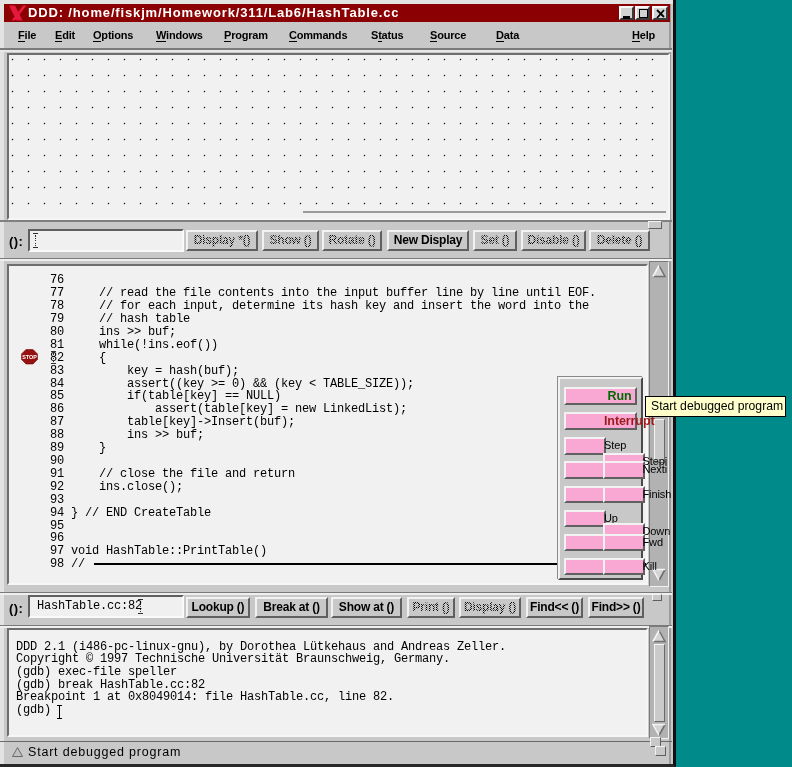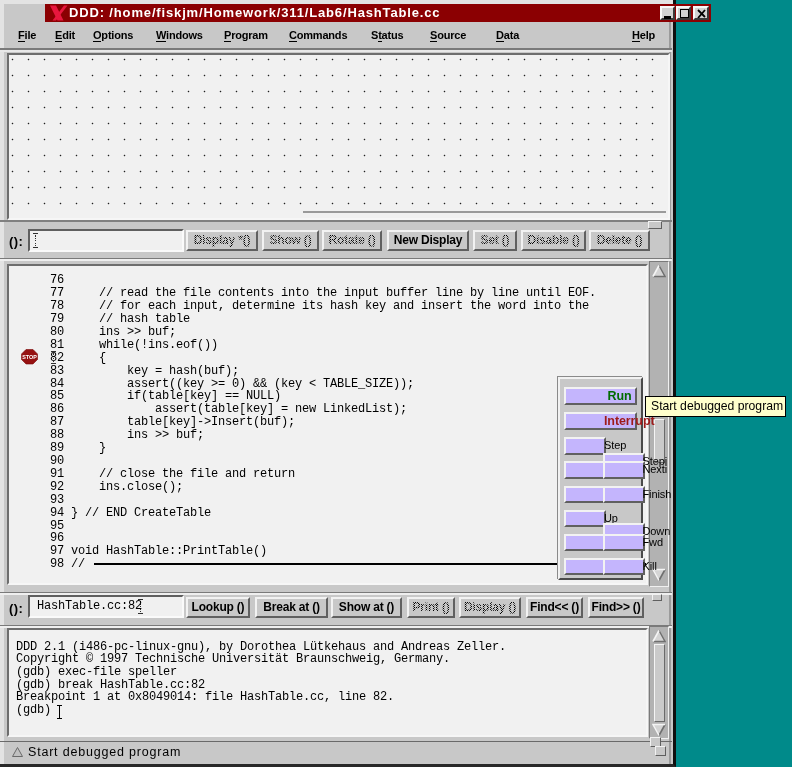--- a/index.html
+++ b/index.html
@@ -1,18 +1,18 @@
 <!DOCTYPE html>
 <html><head><meta charset="utf-8"><style>
 *{margin:0;padding:0;box-sizing:border-box;}
 html,body{width:792px;height:767px;overflow:hidden;background:#008A8A;font-family:"Liberation Sans",sans-serif;}
 #win{position:absolute;left:0;top:0;width:676px;height:767px;background:#C8C8C8;border-right:3px solid #101010;border-bottom:3px solid #282828;}
 .abs{position:absolute;}
 
-#title{position:absolute;left:4px;top:4px;width:666px;height:18px;background:#8B0002;color:#fff;font-weight:bold;font-size:13px;line-height:18px;letter-spacing:.85px;margin-left:41px;}
+#title{position:absolute;left:4px;top:4px;width:666px;height:18px;background:#8B0002;color:#fff;font-weight:bold;font-size:13px;line-height:18px;letter-spacing:.85px;}
 #title .txt{position:absolute;left:24px;top:0;white-space:nowrap;}
 .wbtn{position:absolute;top:2px;width:15px;height:14px;background:#D2D2D2;border-top:2px solid #F8F8F8;border-left:2px solid #F8F8F8;border-right:2px solid #3a3a3a;border-bottom:2px solid #3a3a3a;}
 
 .mi{position:absolute;top:29px;font-weight:bold;font-size:11px;color:#000;letter-spacing:-.2px;white-space:nowrap;}
 .mi u{text-decoration:none;border-bottom:1px solid #000;padding-bottom:0px;}
 
 .sunken{border-top:2px solid #6E6E6E;border-left:2px solid #6E6E6E;border-bottom:2px solid #F6F6F6;border-right:2px solid #F6F6F6;background:#F1F1F1;}
 #pane1{position:absolute;left:7px;top:53px;width:663px;height:167px;}
 #pane1 .dots{position:absolute;left:2px;top:2px;right:2px;bottom:2px;background-image:radial-gradient(circle at 1.5px 2.5px,#202020 0.8px,transparent 1.05px);background-size:16px 16px;}
 .groove{position:absolute;left:0;width:672px;height:3px;background:linear-gradient(#7A7A7A 0 45%,#EFEFEF 45% 100%);}
@@ -24,21 +24,21 @@
 .dis{color:#000;}
 .dis .stip{-webkit-mask-image:repeating-conic-gradient(#000 0 25%,transparent 0 50%);-webkit-mask-size:2px 2px;}
 
 .mono{font-family:"Liberation Mono",monospace;font-size:12px;line-height:12.9px;letter-spacing:-.2px;color:#000;white-space:pre;}
 
 .sbar{position:absolute;left:649px;width:20px;background:#B2B2B2;border-top:1px solid #7A7A7A;border-left:1px solid #7A7A7A;border-bottom:1px solid #F0F0F0;border-right:1px solid #F0F0F0;}
 .sthumb{position:absolute;left:4px;width:11px;background:#CACACA;border-top:1.5px solid #F4F4F4;border-left:1.5px solid #F4F4F4;border-right:1.5px solid #6A6A6A;border-bottom:1.5px solid #6A6A6A;}
 .sarrow{position:absolute;left:2px;width:14px;height:14px;}
 
 #runpanel{position:absolute;left:558px;top:377px;width:85px;height:203px;background:#C8C8C8;border-top:2px solid #F2F2F2;border-left:2px solid #F2F2F2;border-right:2px solid #4a4a4a;border-bottom:2px solid #4a4a4a;box-shadow:-1px -1px 0 #8a8a8a;}
-.rbtn{position:absolute;background:#c4b5fd;border-top:2px solid #F2F2F2;border-left:2px solid #F2F2F2;border-right:2px solid #606060;border-bottom:2px solid #606060;font-size:11px;color:#000;text-align:center;white-space:nowrap;letter-spacing:-.1px;padding-left:38px;}
+.rbtn{position:absolute;background:#f9a8d4;border-top:2px solid #F2F2F2;border-left:2px solid #F2F2F2;border-right:2px solid #606060;border-bottom:2px solid #606060;font-size:11px;color:#000;text-align:center;white-space:nowrap;letter-spacing:-.1px;padding-left:38px;}
 #tooltip{position:absolute;left:645px;top:396px;width:141px;height:21px;background:#FFFFCC;border:1px solid #000;font-size:12.2px;line-height:19px;padding-left:5px;color:#000;white-space:nowrap;}
 .ibeam{position:absolute;width:5px;opacity:.8;}
 .ibeam i{position:absolute;left:0;width:100%;height:1px;background:#000;}
 .ibeam b{position:absolute;left:2px;top:0;bottom:0;width:1px;background:repeating-linear-gradient(#000 0 1.2px,rgba(0,0,0,0) 1.2px 2.4px);}
 </style></head><body>
 <div id="win">
 <div class="abs" style="left:0;top:0;width:4px;height:764px;background:#E3E3E3"></div>
 <div class="abs" style="left:0;top:0;width:673px;height:4px;background:#E3E3E3"></div>
 <div class="abs" style="left:669px;top:4px;width:1.5px;height:760px;background:#9B9B9B"></div>
 <div id="title">

